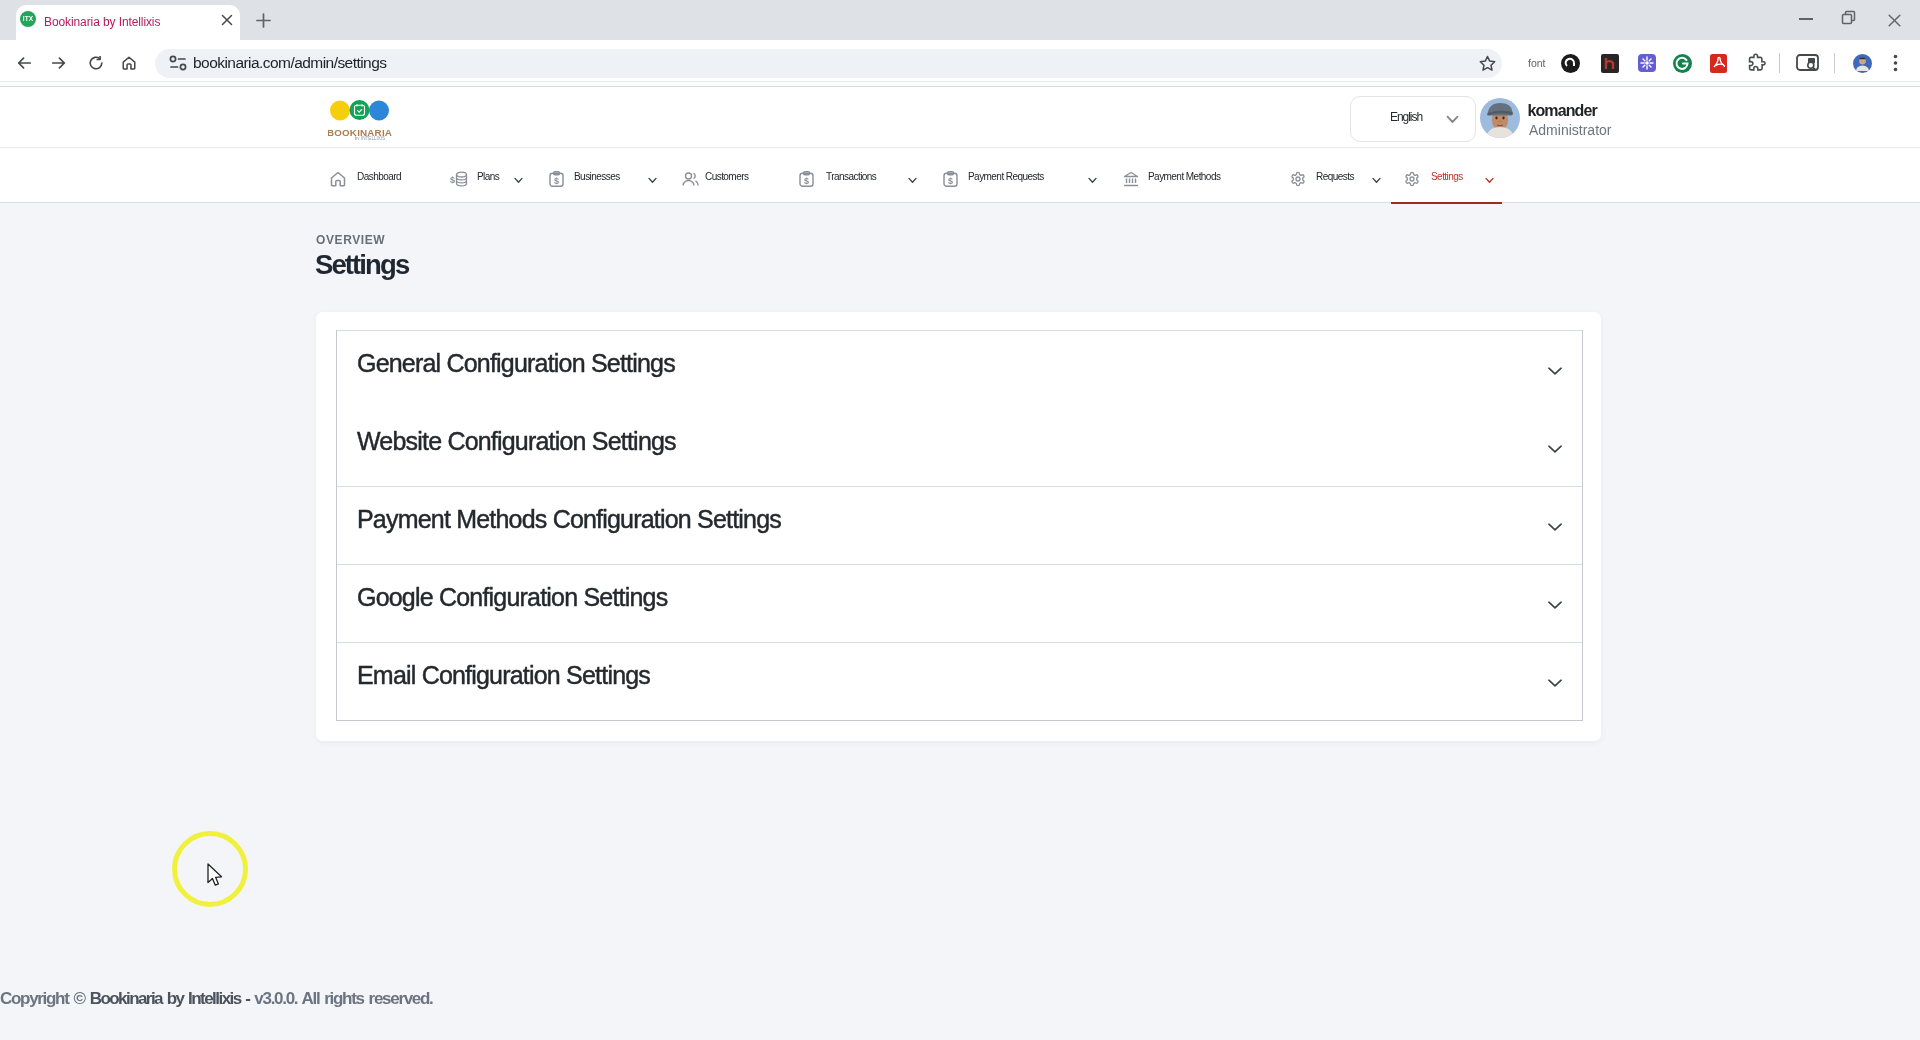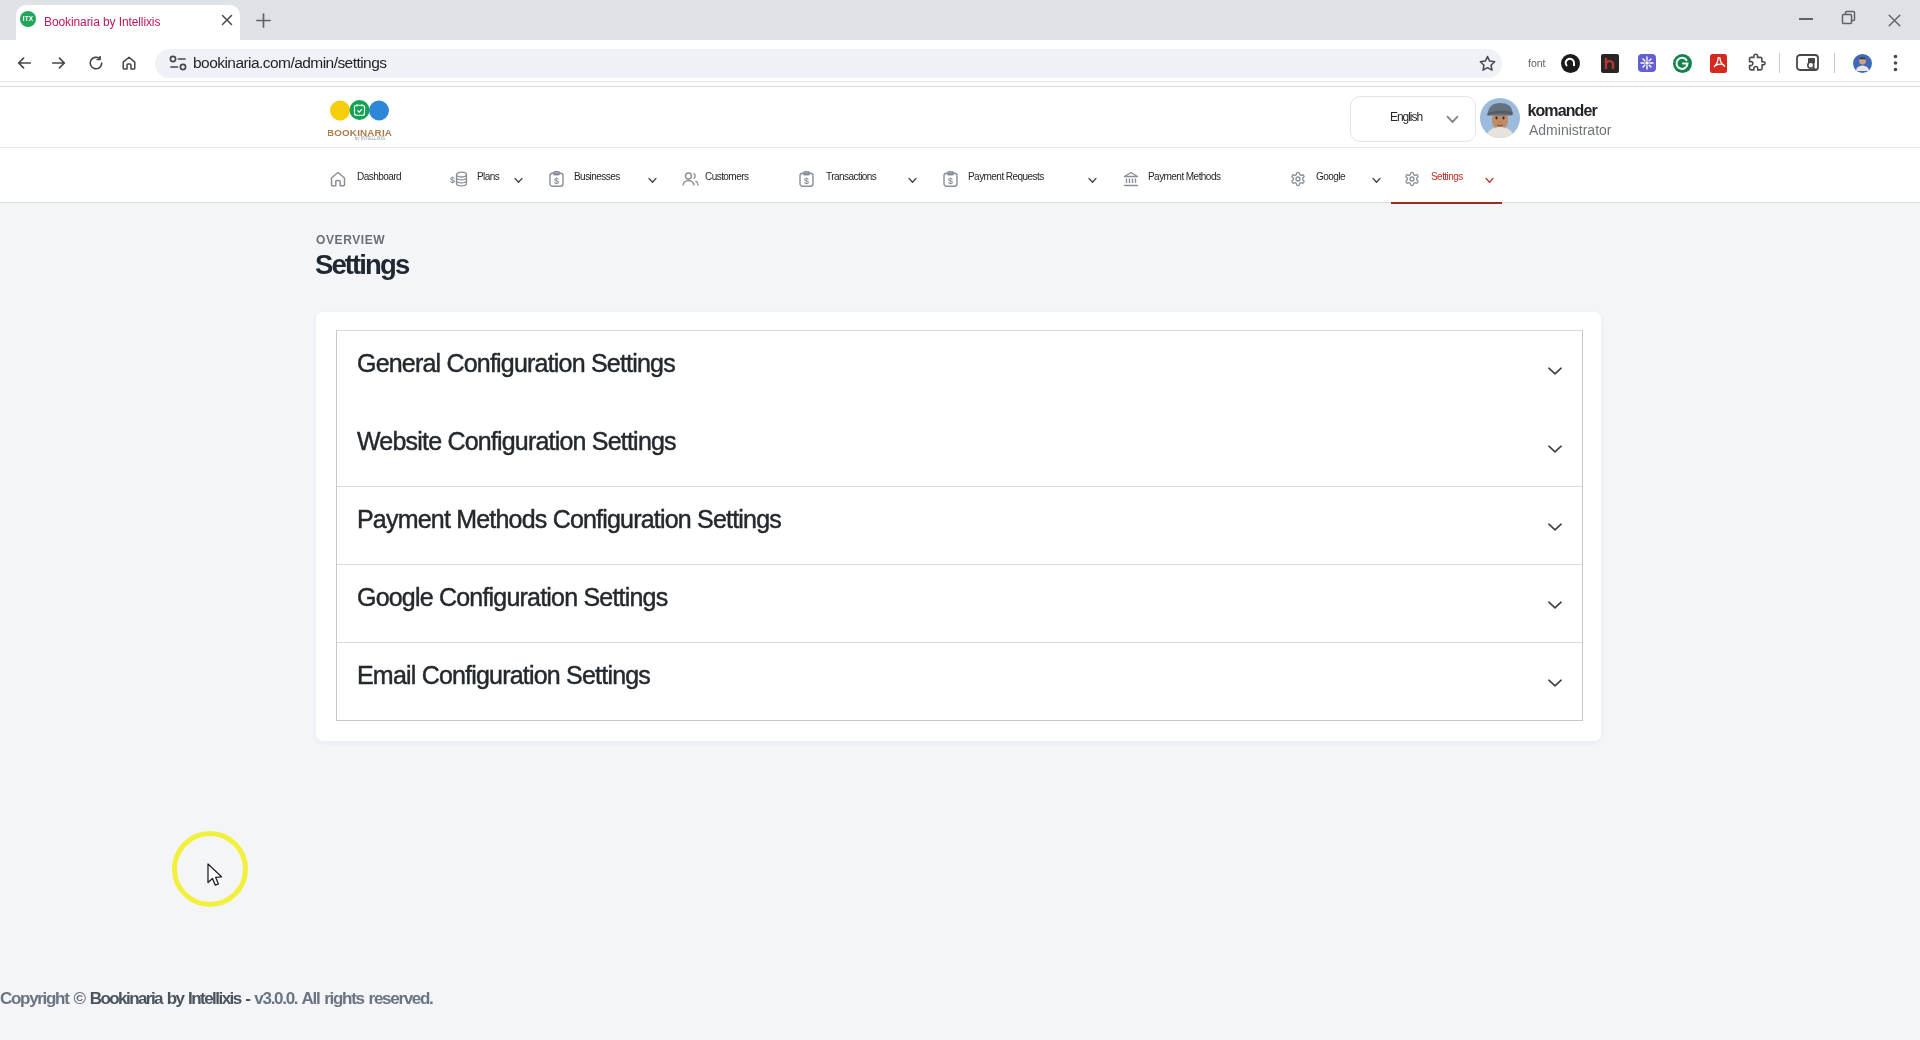--- a/index.html
+++ b/index.html
@@ -250,21 +250,21 @@
     <path d="M1.5 5.5 L8 1.5 L14.5 5.5 Z" fill="none" stroke="currentColor" stroke-width="1.4" stroke-linejoin="round"></path>
     <path d="M3.5 7.5 V12 M6.5 7.5 V12 M9.5 7.5 V12 M12.5 7.5 V12" stroke="currentColor" stroke-width="1.4"></path>
     <path d="M1.5 14.5 H14.5" stroke="currentColor" stroke-width="1.4" stroke-linecap="round"></path>
   </svg>
 <div class="abs navtext" style="left:1148px">Payment Methods</div>
 
 <svg class="abs navicon" style="left:1290px" viewBox="0 0 24 24">
     <circle cx="12" cy="12" r="3" fill="none" stroke="currentColor" stroke-width="2"></circle>
     <path d="M12.22 2h-.44a2 2 0 0 0-2 2v.18a2 2 0 0 1-1 1.73l-.43.25a2 2 0 0 1-2 0l-.15-.08a2 2 0 0 0-2.73.73l-.22.38a2 2 0 0 0 .73 2.73l.15.1a2 2 0 0 1 1 1.72v.51a2 2 0 0 1-1 1.74l-.15.09a2 2 0 0 0-.73 2.73l.22.38a2 2 0 0 0 2.73.73l.15-.08a2 2 0 0 1 2 0l.43.25a2 2 0 0 1 1 1.73V20a2 2 0 0 0 2 2h.44a2 2 0 0 0 2-2v-.18a2 2 0 0 1 1-1.73l.43-.25a2 2 0 0 1 2 0l.15.08a2 2 0 0 0 2.73-.73l.22-.39a2 2 0 0 0-.73-2.73l-.15-.08a2 2 0 0 1-1-1.74v-.5a2 2 0 0 1 1-1.74l.15-.09a2 2 0 0 0 .73-2.73l-.22-.38a2 2 0 0 0-2.73-.73l-.15.08a2 2 0 0 1-2 0l-.43-.25a2 2 0 0 1-1-1.73V4a2 2 0 0 0-2-2z" fill="none" stroke="currentColor" stroke-width="2" stroke-linejoin="round"></path>
   </svg>
-<div class="abs navtext" style="left:1316px">Google</div>
+<div class="abs navtext" style="left:1316px">Requests</div>
 <svg class="abs navchev" style="left:1371.5px" viewBox="0 0 9 7">
     <path d="M1 1.4 L4.5 5.2 L8 1.4" fill="none" stroke="currentColor" stroke-width="1.4" stroke-linecap="round" stroke-linejoin="round"></path>
   </svg>
 
 <svg class="abs navicon" style="left:1404px" viewBox="0 0 24 24">
     <circle cx="12" cy="12" r="3" fill="none" stroke="currentColor" stroke-width="2"></circle>
     <path d="M12.22 2h-.44a2 2 0 0 0-2 2v.18a2 2 0 0 1-1 1.73l-.43.25a2 2 0 0 1-2 0l-.15-.08a2 2 0 0 0-2.73.73l-.22.38a2 2 0 0 0 .73 2.73l.15.1a2 2 0 0 1 1 1.72v.51a2 2 0 0 1-1 1.74l-.15.09a2 2 0 0 0-.73 2.73l.22.38a2 2 0 0 0 2.73.73l.15-.08a2 2 0 0 1 2 0l.43.25a2 2 0 0 1 1 1.73V20a2 2 0 0 0 2 2h.44a2 2 0 0 0 2-2v-.18a2 2 0 0 1 1-1.73l.43-.25a2 2 0 0 1 2 0l.15.08a2 2 0 0 0 2.73-.73l.22-.39a2 2 0 0 0-.73-2.73l-.15-.08a2 2 0 0 1-1-1.74v-.5a2 2 0 0 1 1-1.74l.15-.09a2 2 0 0 0 .73-2.73l-.22-.38a2 2 0 0 0-2.73-.73l-.15.08a2 2 0 0 1-2 0l-.43-.25a2 2 0 0 1-1-1.73V4a2 2 0 0 0-2-2z" fill="none" stroke="currentColor" stroke-width="2" stroke-linejoin="round"></path>
   </svg>
 <div class="abs navtext" style="left:1431px; color:#bf3227">Settings</div>
 <svg class="abs navchev" style="left:1485px; color:#bf3227" viewBox="0 0 9 7">

